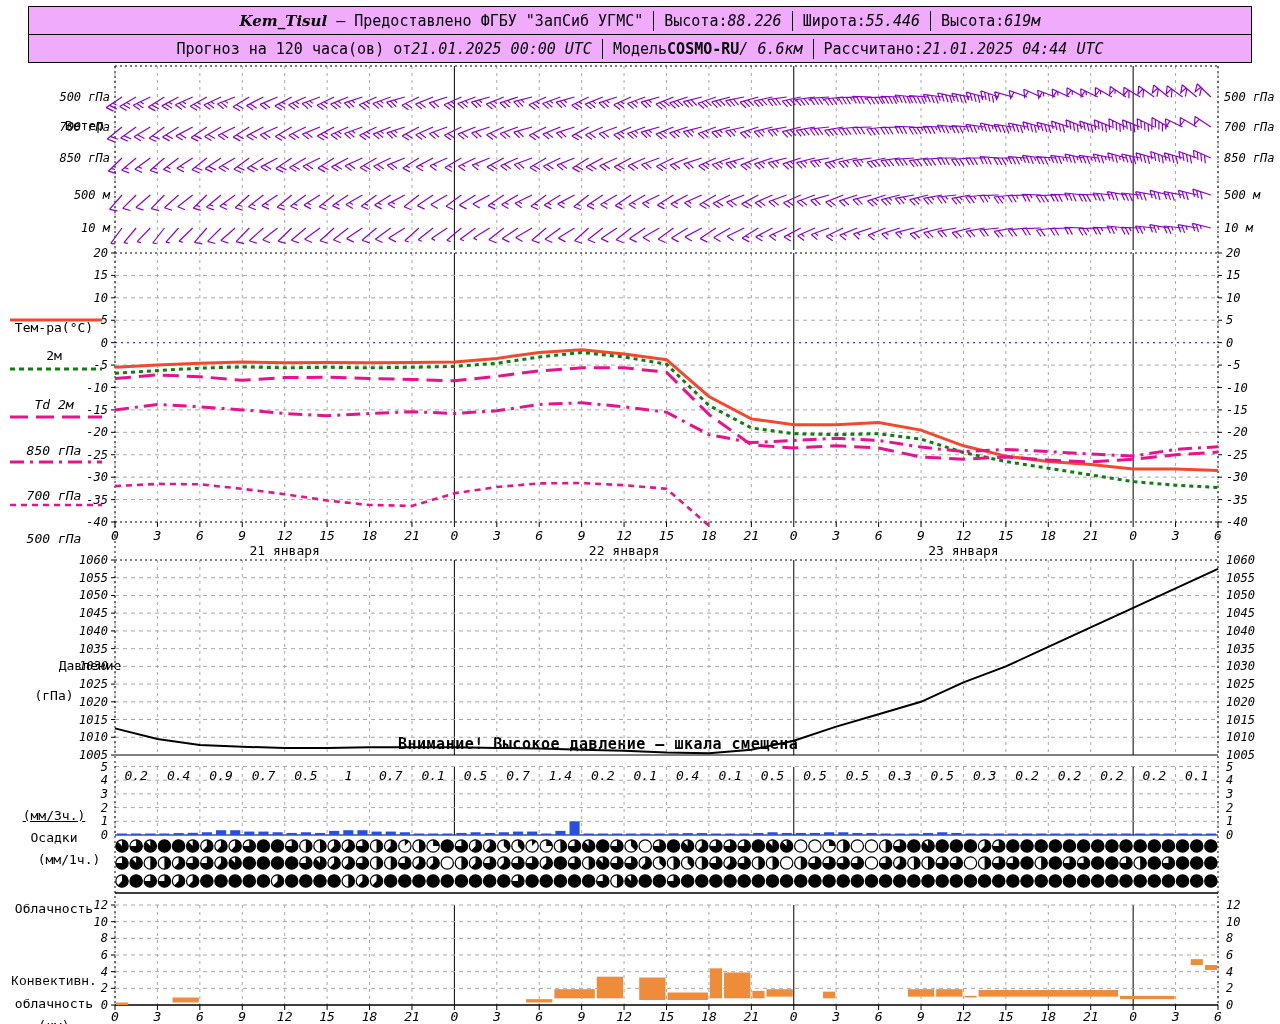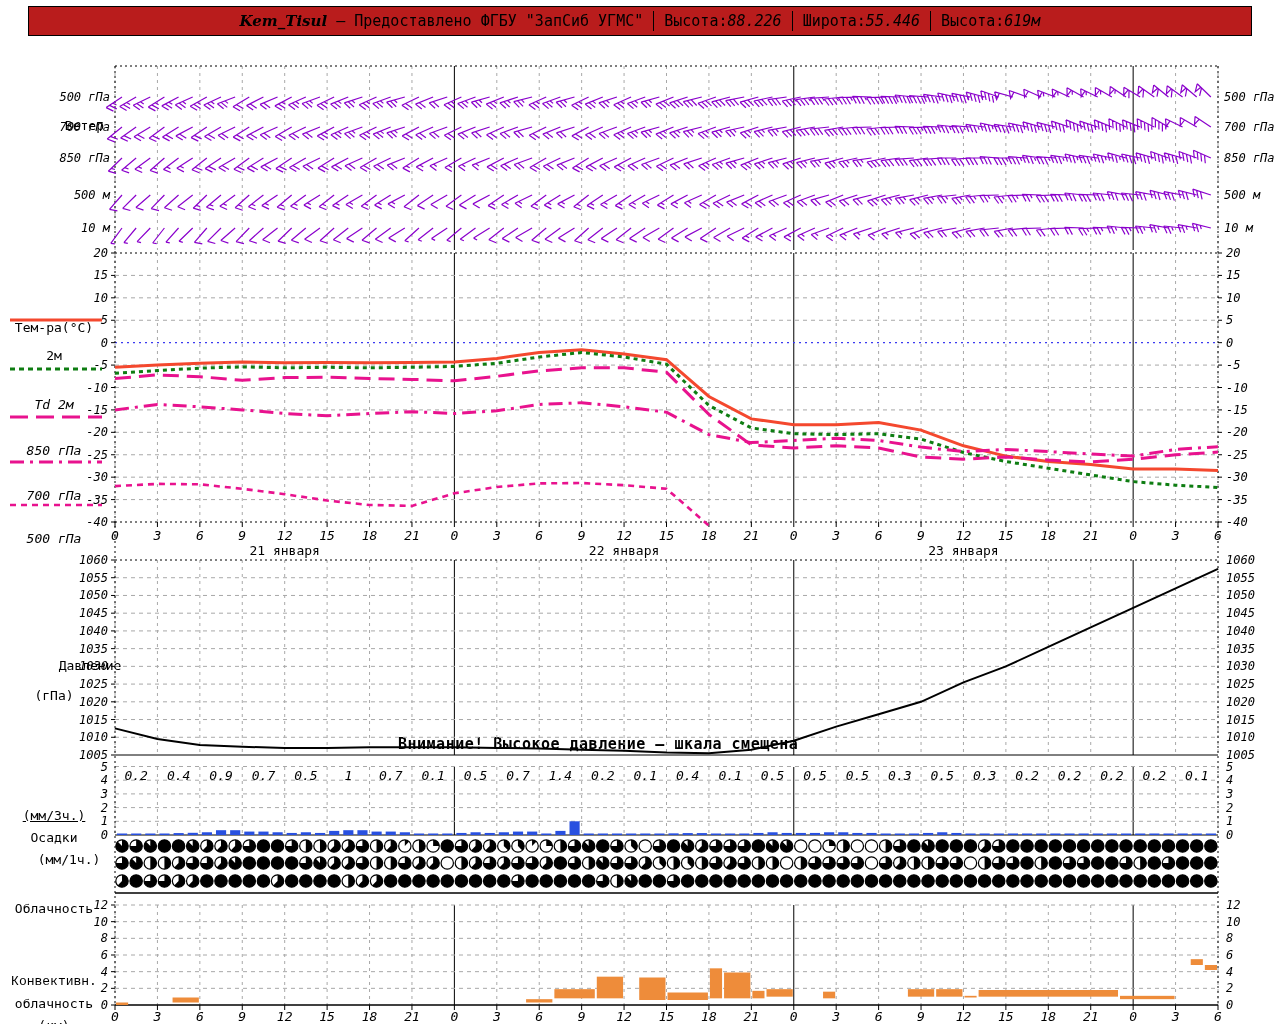--- a/index.html
+++ b/index.html
@@ -1,18 +1,18 @@
 <!DOCTYPE html>
 <html><head>
 <meta charset="utf-8">
 <style>
   html,body{margin:0;padding:0;background:#fff;}
   #stage{position:relative;width:1280px;height:1024px;background:#fff;overflow:hidden;
          font-family:"DejaVu Sans Mono",monospace;color:#000;}
-  .hdrbox{position:absolute;left:28px;width:1222px;border:1px solid #000;background:#b91c1c;
+  .hdrbox{position:absolute;left:28px;width:1222px;border:1px solid #000;background:#f0abfc;
           display:flex;align-items:center;justify-content:center;font-size:15px;white-space:nowrap;}
   .hdrbox .sep{display:inline-block;width:1px;height:20px;background:#000;margin:0 10px;vertical-align:middle;}
   .it{font-style:italic;}
   .station{font-family:"DejaVu Serif",serif;font-weight:bold;font-style:italic;}
   .bold{font-weight:bold;}
   .gut{position:absolute;left:0;width:108px;text-align:center;font-size:13px;white-space:nowrap;margin-top:48px;}
   .warn{position:absolute;font-size:15px;font-weight:bold;letter-spacing:.5px;white-space:nowrap;}
   svg text{font-family:"DejaVu Sans Mono",monospace;}
 </style>
 </head>
@@ -27,20 +27,31 @@
     <span>Высота: </span>
     <span class="it">88.226</span>
     <span class="sep"></span>
     <span>Широта: </span>
     <span class="it">55.446</span>
     <span class="sep"></span>
     <span>Высота: </span>
     <span class="it">619м</span>
   </div>
 
+  <div class="hdrbox" style="top:34px;height:27px;">
+    <span>Прогноз на 120 часа(ов) от </span>
+    <span class="it">21.01.2025 00:00 UTC</span>
+    <span class="sep"></span>
+    <span>  Модель </span>
+    <span class="bold">COSMO-RU</span>
+    <span class="it"> / 6.6км</span>
+    <span class="sep"></span>
+    <span>Рассчитано: </span>
+    <span class="it">21.01.2025 04:44 UTC</span>
+  </div>
 
   <div class="gut" style="top:70px;text-align:right;width:104px;">Ветер</div>
   <div class="gut" style="top:272px;">Тем-ра(°C)</div>
   <div class="gut" style="top:300px;">2м</div>
   <div class="gut" style="top:349px;font-style:italic;">Td  2м</div>
   <div class="gut" style="top:395px;font-style:italic;">850 гПа</div>
   <div class="gut" style="top:440px;font-style:italic;">700 гПа</div>
   <div class="gut" style="top:483px;font-style:italic;">500 гПа</div>
   <div class="gut" style="top:610px;padding-left:36px;">Давление</div>
   <div class="gut" style="top:640px;">(гПа)</div>

